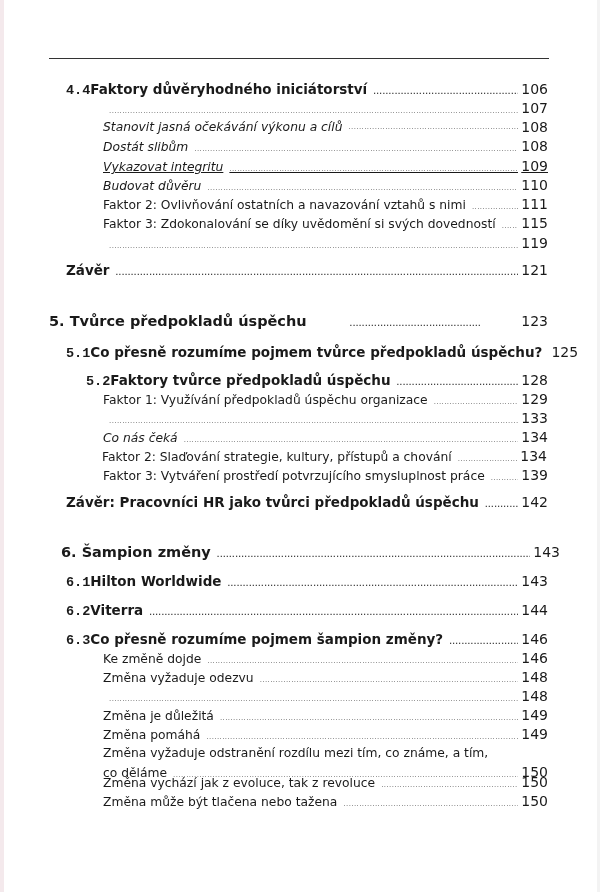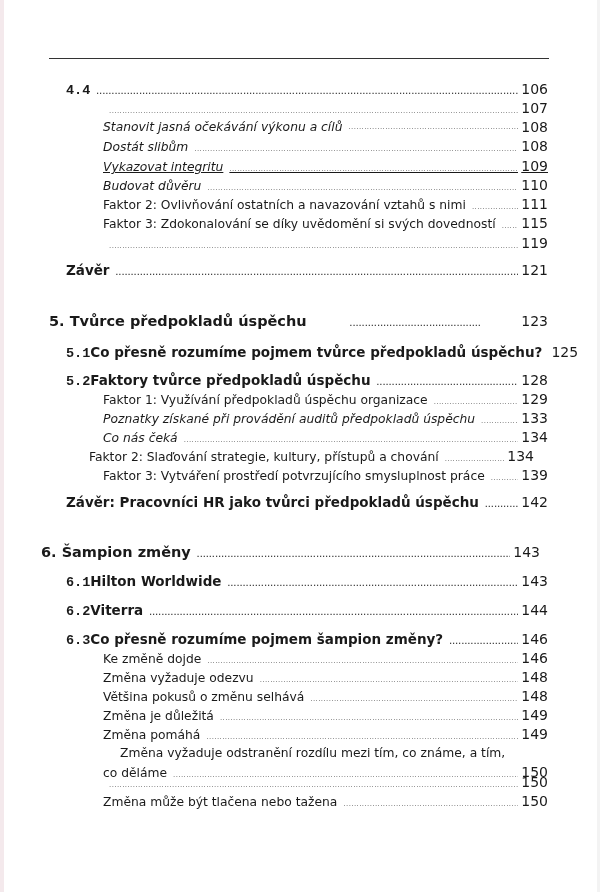--- a/index.html
+++ b/index.html
@@ -26,20 +26,21 @@
 </style>
 </head>
 <body>
 
 <div class="page-edge-left"></div>
 <div class="page-edge-right"></div>
 <div class="rule"></div>
 <div class="toc" id="toc">
     <div class="row lvl-section" style="left: 66px; top: 79px; width: 482px;">
       <span class="num" style="width: 37px;">4.4</span>
+      <span class="label">Faktory důvěryhodného iniciátorství</span>
       <span class="dots"></span>
       <span class="page">106</span>
     </div>
     <div class="row lvl-sub" style="left: 103px; top: 98px; width: 445px;">
       <span class="dots"></span>
       <span class="page">107</span>
     </div>
     <div class="row lvl-sub italic" style="left: 103px; top: 117px; width: 445px; align-items: center;">
       <span class="label">Stanovit jasná očekávání výkonu a cílů</span>
       <span class="dots"></span>
@@ -84,56 +85,55 @@
       <span class="dots"></span>
       <span class="page">123</span>
     </div>
     <div class="row lvl-section" style="left: 66px; top: 342px; width: 482px;">
       <span class="num" style="width: 37px;">5.1</span>
       <span class="label">Co přesně rozumíme pojmem tvůrce předpokladů úspěchu?</span>
       <span class="dots"></span>
       <span class="page">125</span>
     </div>
     <div class="row lvl-section" style="left: 66px; top: 370px; width: 482px;">
-      <span class="num" style="width: 37px;">5.2</span>
+      <span class="num" style="width: 37px; margin-left: 20px;">5.2</span>
       <span class="label">Faktory tvůrce předpokladů úspěchu</span>
       <span class="dots"></span>
       <span class="page">128</span>
     </div>
     <div class="row lvl-sub" style="left: 103px; top: 389px; width: 445px;">
       <span class="label">Faktor 1: Využívání předpokladů úspěchu organizace</span>
       <span class="dots"></span>
       <span class="page">129</span>
     </div>
     <div class="row lvl-sub italic" style="left: 103px; top: 408px; width: 445px;">
-      <span class="label">Poznatky získané při provádění auditů předpokladů úspěchu</span>
       <span class="dots"></span>
       <span class="page">133</span>
     </div>
     <div class="row lvl-sub italic" style="left: 103px; top: 427px; width: 445px;">
       <span class="label">Co nás čeká</span>
       <span class="dots"></span>
       <span class="page">134</span>
     </div>
-    <div class="row lvl-sub" style="left: 89px; top: 446px; width: 445px; justify-content: center;">
+    <div class="row lvl-sub" style="left: 102px; top: 446px; width: 445px; justify-content: center;">
       <span class="label">Faktor 2: Slaďování strategie, kultury, přístupů a chování</span>
       <span class="dots"></span>
       <span class="page">134</span>
     </div>
     <div class="row lvl-sub" style="left: 103px; top: 465px; width: 445px;">
       <span class="label">Faktor 3: Vytváření prostředí potvrzujícího smysluplnost práce</span>
       <span class="dots"></span>
       <span class="page">139</span>
     </div>
     <div class="row lvl-section" style="left: 66px; top: 492px; width: 482px;">
       <span class="label">Závěr: Pracovníci HR jako tvůrci předpokladů úspěchu</span>
       <span class="dots"></span>
       <span class="page">142</span>
     </div>
-    <div class="row lvl-chapter" style="left: 41px; top: 542px; width: 499px;">
+    <div class="row lvl-chapter" style="left: 61px; top: 542px; width: 499px;">
       <span class="label">6. Šampion změny</span>
       <span class="dots"></span>
       <span class="page">143</span>
     </div>
     <div class="row lvl-section" style="left: 66px; top: 571px; width: 482px;">
       <span class="num" style="width: 37px;">6.1</span>
       <span class="label">Hilton Worldwide</span>
       <span class="dots"></span>
       <span class="page">143</span>
     </div>
@@ -153,41 +153,41 @@
       <span class="label">Ke změně dojde</span>
       <span class="dots"></span>
       <span class="page">146</span>
     </div>
     <div class="row lvl-sub" style="left: 103px; top: 667px; width: 445px;">
       <span class="label">Změna vyžaduje odezvu</span>
       <span class="dots"></span>
       <span class="page">148</span>
     </div>
     <div class="row lvl-sub" style="left: 103px; top: 686px; width: 445px;">
-      <span class="label">Většina pokusů o změnu selhává</span>
       <span class="dots"></span>
       <span class="page">148</span>
     </div>
     <div class="row lvl-sub" style="left: 103px; top: 705px; width: 445px;">
       <span class="label">Změna je důležitá</span>
       <span class="dots"></span>
       <span class="page">149</span>
     </div>
     <div class="row lvl-sub" style="left: 103px; top: 724px; width: 445px;">
       <span class="label">Změna pomáhá</span>
       <span class="dots"></span>
       <span class="page">149</span>
     </div>
-    <div class="cont" style="left: 103px; top: 743px; margin-left: 17px;">Změna vyžaduje odstranění rozdílu mezi tím, co známe, a tím,</div>
+    <div class="cont" style="left: 103px; top: 743px;">Změna vyžaduje odstranění rozdílu mezi tím, co známe, a tím,</div>
     <div class="row lvl-sub" style="left: 103px; top: 762px; width: 445px;">
       <span class="label">co děláme</span>
       <span class="dots"></span>
       <span class="page">150</span>
     </div>
     <div class="row lvl-sub" style="left: 103px; top: 772px; width: 445px;">
+      <span class="label">Změna vychází jak z evoluce, tak z revoluce</span>
       <span class="dots"></span>
       <span class="page">150</span>
     </div>
     <div class="row lvl-sub" style="left: 103px; top: 791px; width: 445px;">
       <span class="label">Změna může být tlačena nebo tažena</span>
       <span class="dots"></span>
       <span class="page">150</span>
     </div>
   </div>
 

